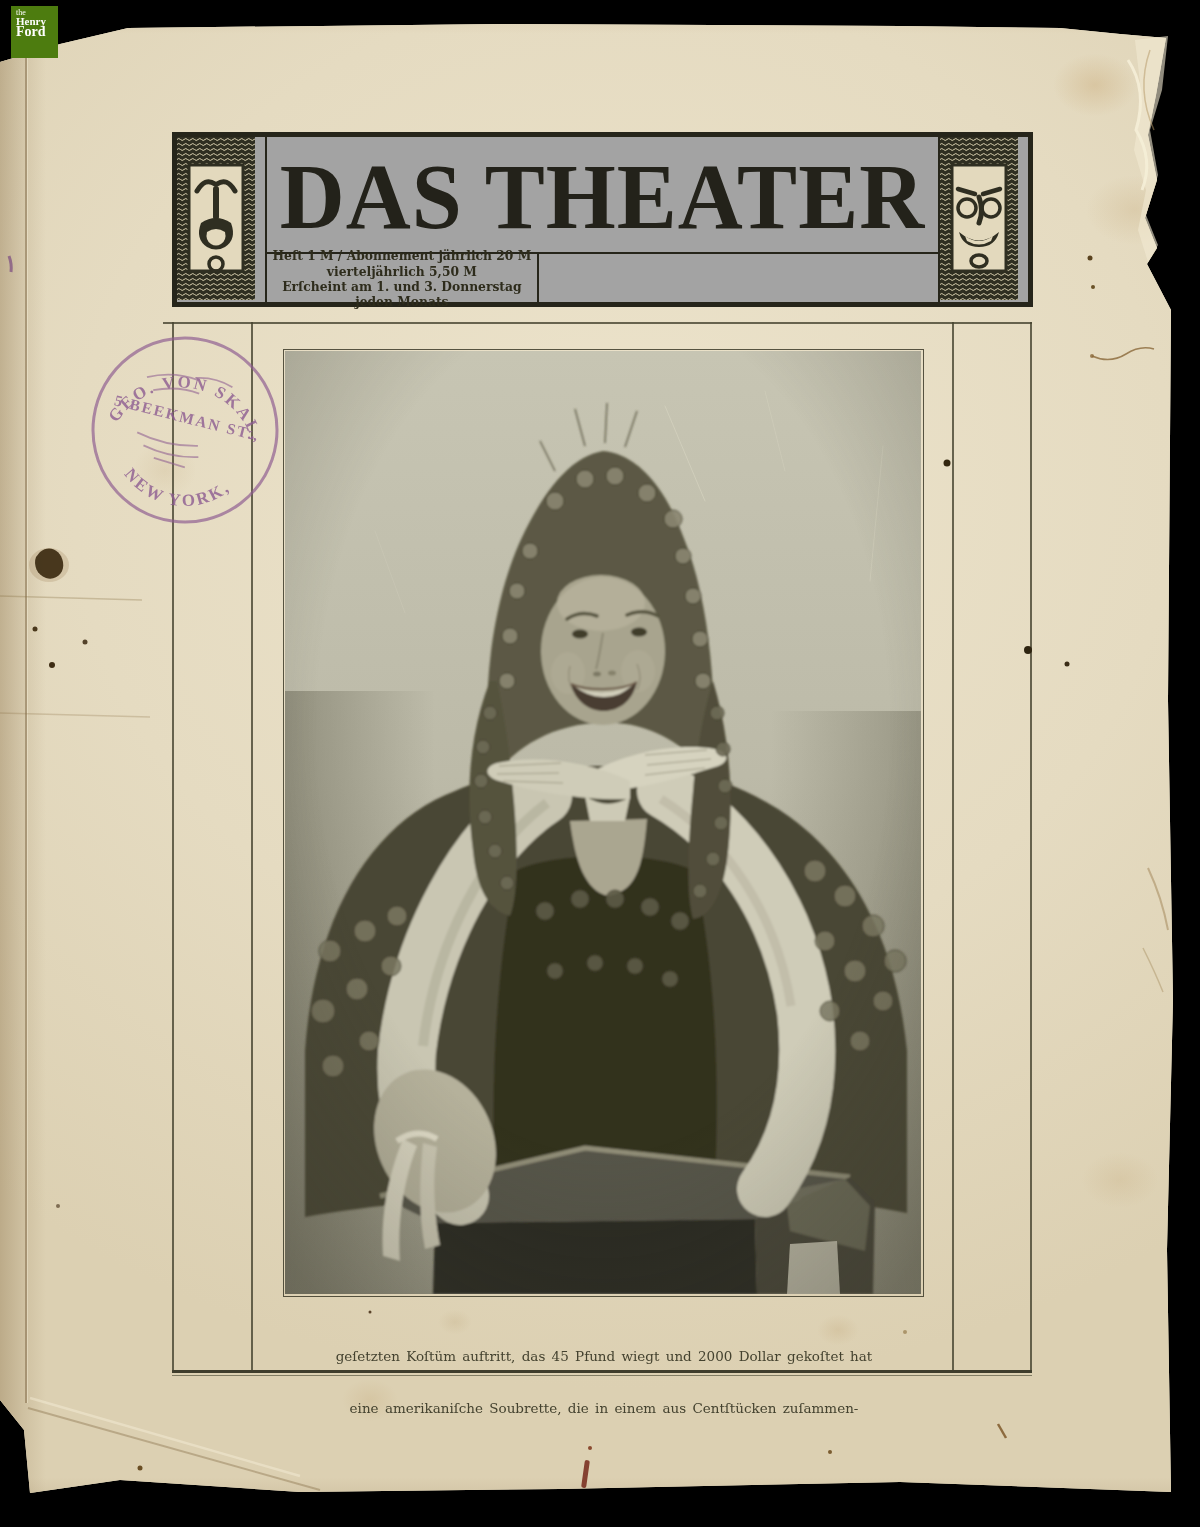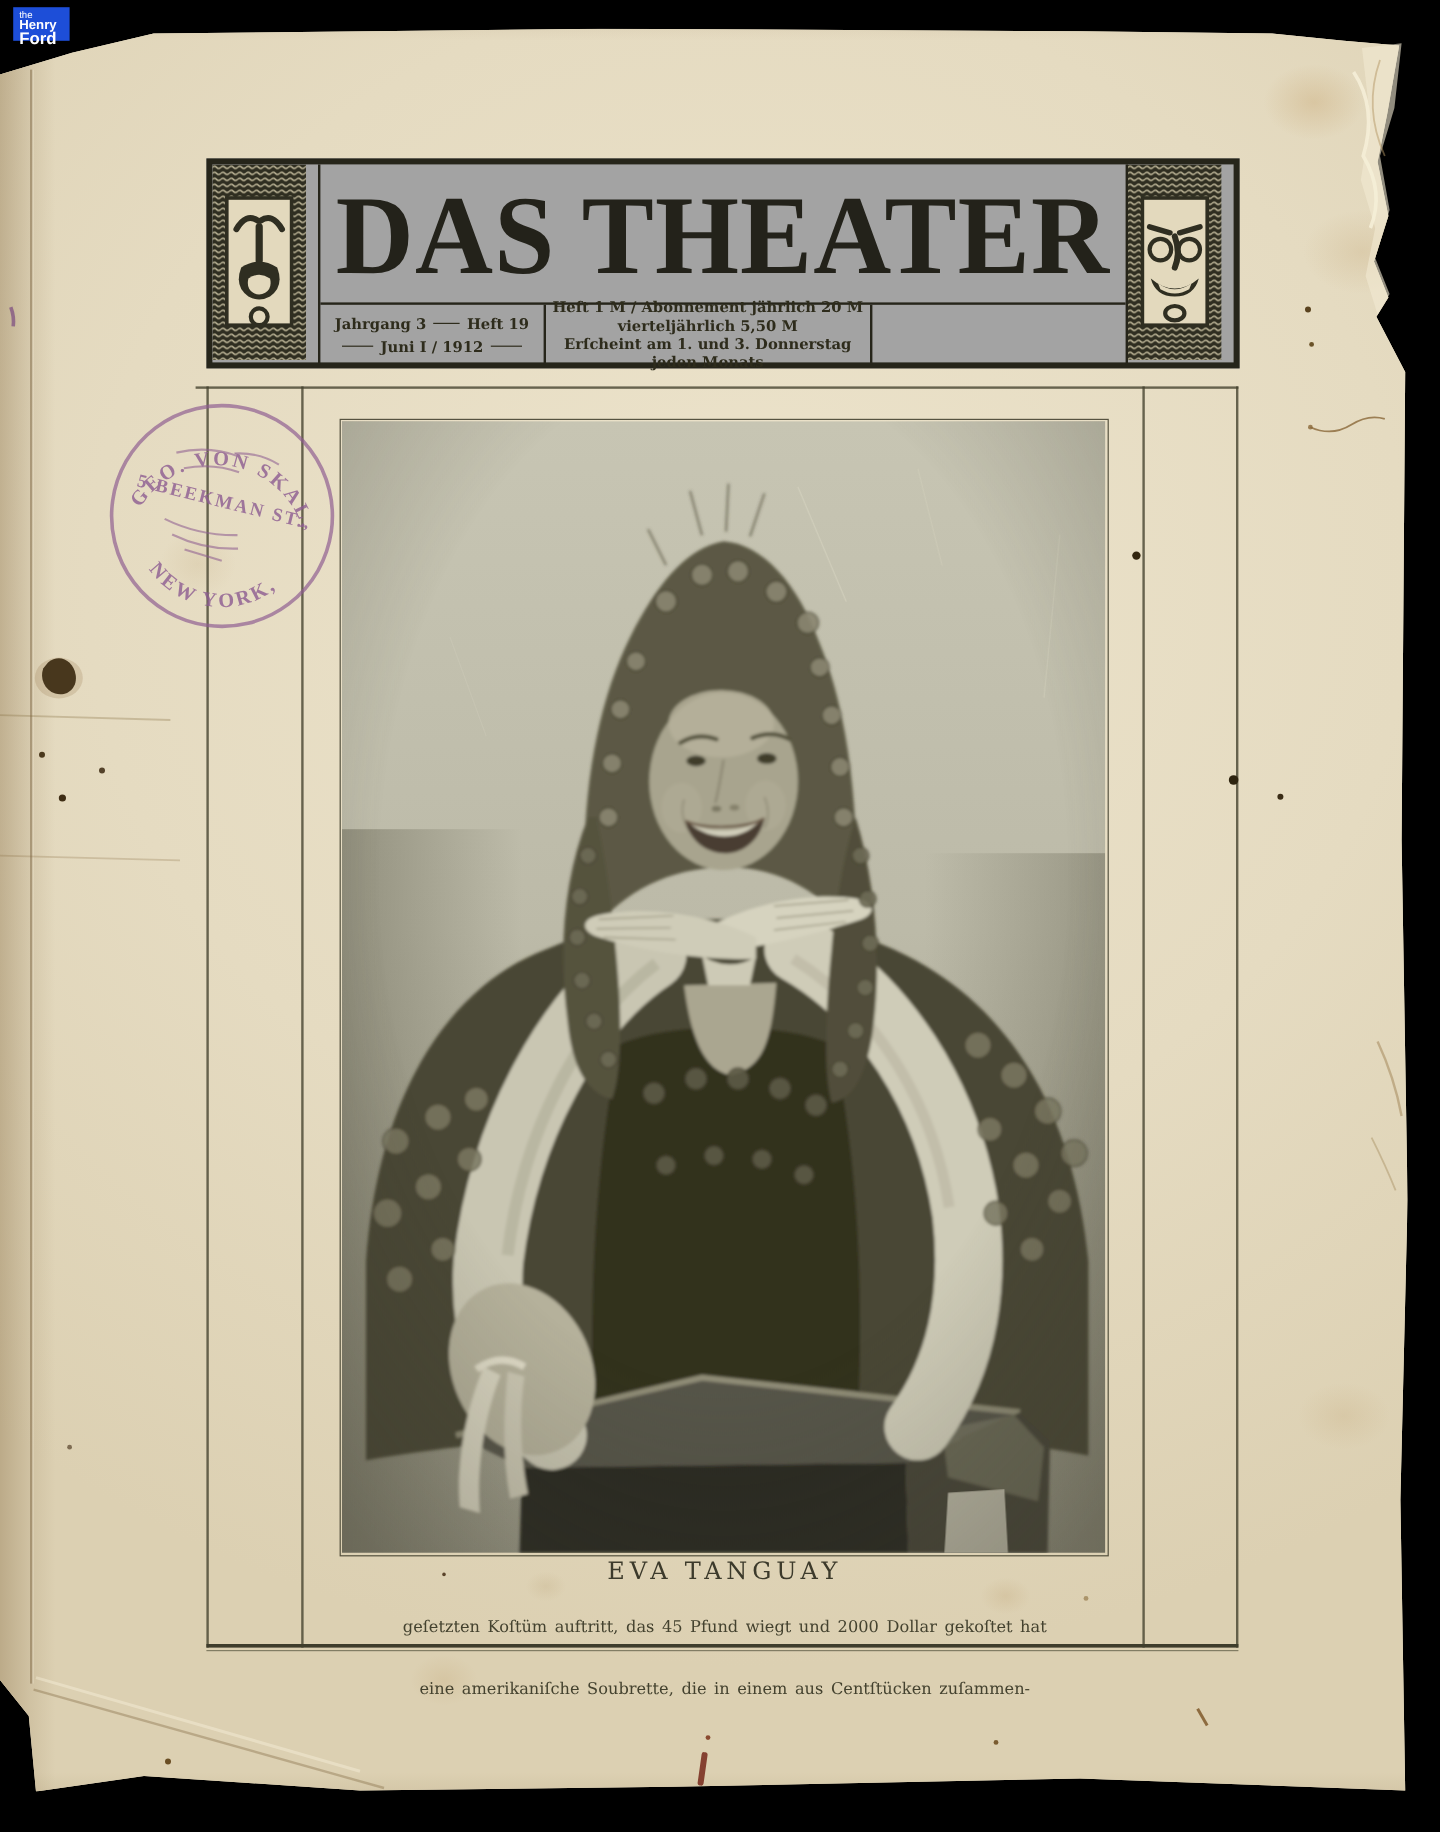--- a/index.html
+++ b/index.html
@@ -55,22 +55,22 @@
     border:1.5px solid rgba(60,58,40,.85);box-sizing:border-box;}
   .photo-svg{position:absolute;left:285px;top:351px;}
   
   .cap{position:absolute;left:254px;width:700px;text-align:center;color:#3c3a2b;}
   .cap-title{top:1297px;font-size:20px;letter-spacing:4px;font-weight:400;}
   .cap-line1{top:1400px;font-size:13.5px;word-spacing:2px;color:#44422f;}
   .cap-line2{top:1348px;font-size:13.5px;word-spacing:2px;color:#44422f;}
   
   .stamp{position:absolute;left:88px;top:331px;opacity:.8;transform:rotate(8deg);}
   
-  .thf{position:absolute;left:11px;top:6px;width:47px;height:28px;background:#1d4ed8;
-    color:#fff;font-family:Liberation Sans, sans-serif;
+  .thf{position:absolute;left:11px;top:6px;width:47px;height:52px;background:#4d7c0f;
+    color:#fff;font-family:Liberation Serif, serif;
     padding:3px 0 0 5px;box-sizing:border-box;line-height:.92;}
   .thf .t1{font-size:8px;display:block;}
   .thf .t2{font-size:11px;font-weight:700;display:block;}
   .thf .t3{font-size:14px;font-weight:700;display:block;}
   .overlay{position:absolute;inset:0;pointer-events:none;}
 </style>
 </head>
 <body>
 
 <div class="page">
@@ -102,32 +102,20 @@
         <path d="M40,47 q10,-7 18,7" stroke="#2f2e21" stroke-width="5" fill="none" stroke-linecap="round"></path>
         <path d="M39,52 L39,80" stroke="#2f2e21" stroke-width="6" stroke-linecap="round"></path>
         <path d="M24,86 q15,-10 30,0 q6,16 -6,24 q-9,5 -18,0 q-12,-8 -6,-24 Z" fill="#2f2e21"></path>
         <path d="M30,95 q9,-6 18,0 q2,8 -4,12 q-5,3 -10,0 q-6,-4 -4,-12 Z" fill="#e3d9bd"></path>
         <circle cx="39" cy="127" r="7" fill="none" stroke="#2f2e21" stroke-width="3.5"></circle>
       </svg>
     </div>
     <div class="mast-mid">
       <div class="mast-title">DAS THEATER</div>
       <div class="mast-info">
-        <div class="info-col col-issue">
-          <div class="iline">
-            <span>Jahrgang 3</span>
-            <span class="dash"></span>
-            <span>Heft 19</span>
-          </div>
-          <div class="iline center">
-            <span class="dash fixed"></span>
-            <span>Juni I / 1912</span>
-            <span class="dash fixed"></span>
-          </div>
-        </div>
         <div class="info-col col-sub">
           <span>Heft 1 M / Abonnement jährlich 20 M</span>
           <span>vierteljährlich 5,50 M</span>
           <span>Erſcheint am 1. und 3. Donnerstag jeden Monats</span>
         </div>
       </div>
     </div>
     <div class="mask-panel">
       <svg width="78" height="163" viewBox="0 0 78 163">
         <defs>
@@ -308,21 +296,20 @@
     <path d="M505,893 L552,890 L555,943 L502,943 Z" fill="#ccc9b6" opacity=".85"></path>
     <g stroke-linecap="round" fill="none">
       <path d="M380,55 L420,150" stroke="#d9d6c3" stroke-width="1" opacity=".6"></path>
       <path d="M598,95 L585,230" stroke="#d9d6c3" stroke-width="1" opacity=".4"></path>
       <path d="M90,180 L120,262" stroke="#d2cfbc" stroke-width="1" opacity=".35"></path>
       <path d="M480,40 L500,120" stroke="#d9d6c3" stroke-width="1" opacity=".35"></path>
     </g>
     <rect width="636" height="943" fill="url(#vig)"></rect>
   </svg>
 
-  <div class="cap cap-title">EVA TANGUAY</div>
   <div class="cap cap-line1">eine amerikaniſche Soubrette, die in einem aus Centſtücken zuſammen-</div>
   <div class="cap cap-line2">geſetzten Koſtüm auftritt, das 45 Pfund wiegt und 2000 Dollar gekoſtet hat</div>
 
   <svg class="stamp" width="194" height="198" viewBox="0 0 194 198">
     <defs>
       <path id="arcTop" d="M 22,132 A 75,75 0 1 1 172,132"></path>
       <path id="arcBot" d="M 25,118 A 74,74 0 0 0 169,118"></path>
     </defs>
     <g fill="#8d5c91" stroke="#8d5c91">
       <circle cx="97" cy="99" r="92" fill="none" stroke-width="3" opacity=".85"></circle>

